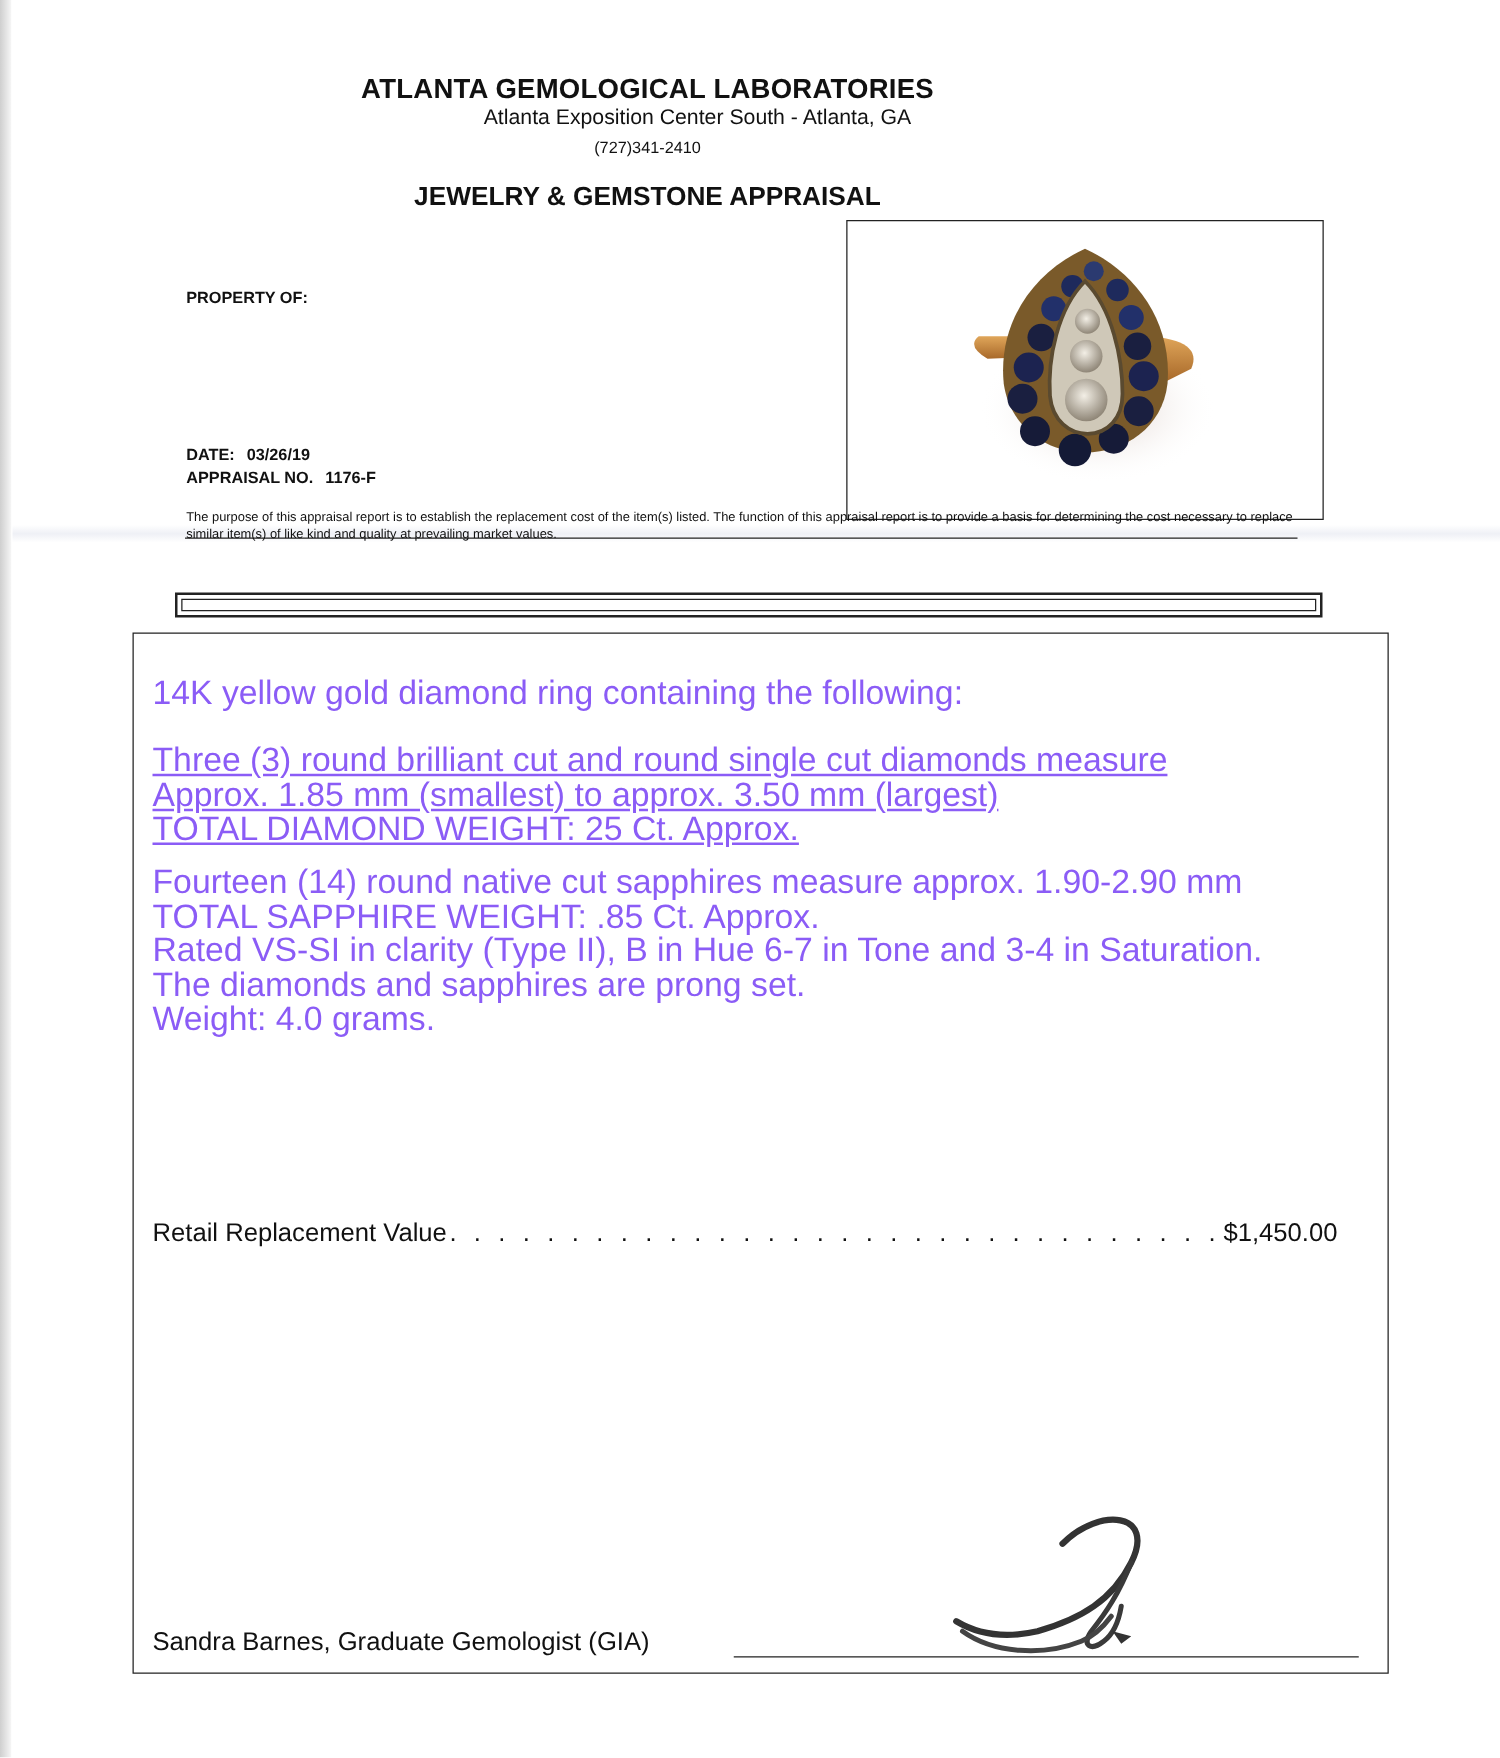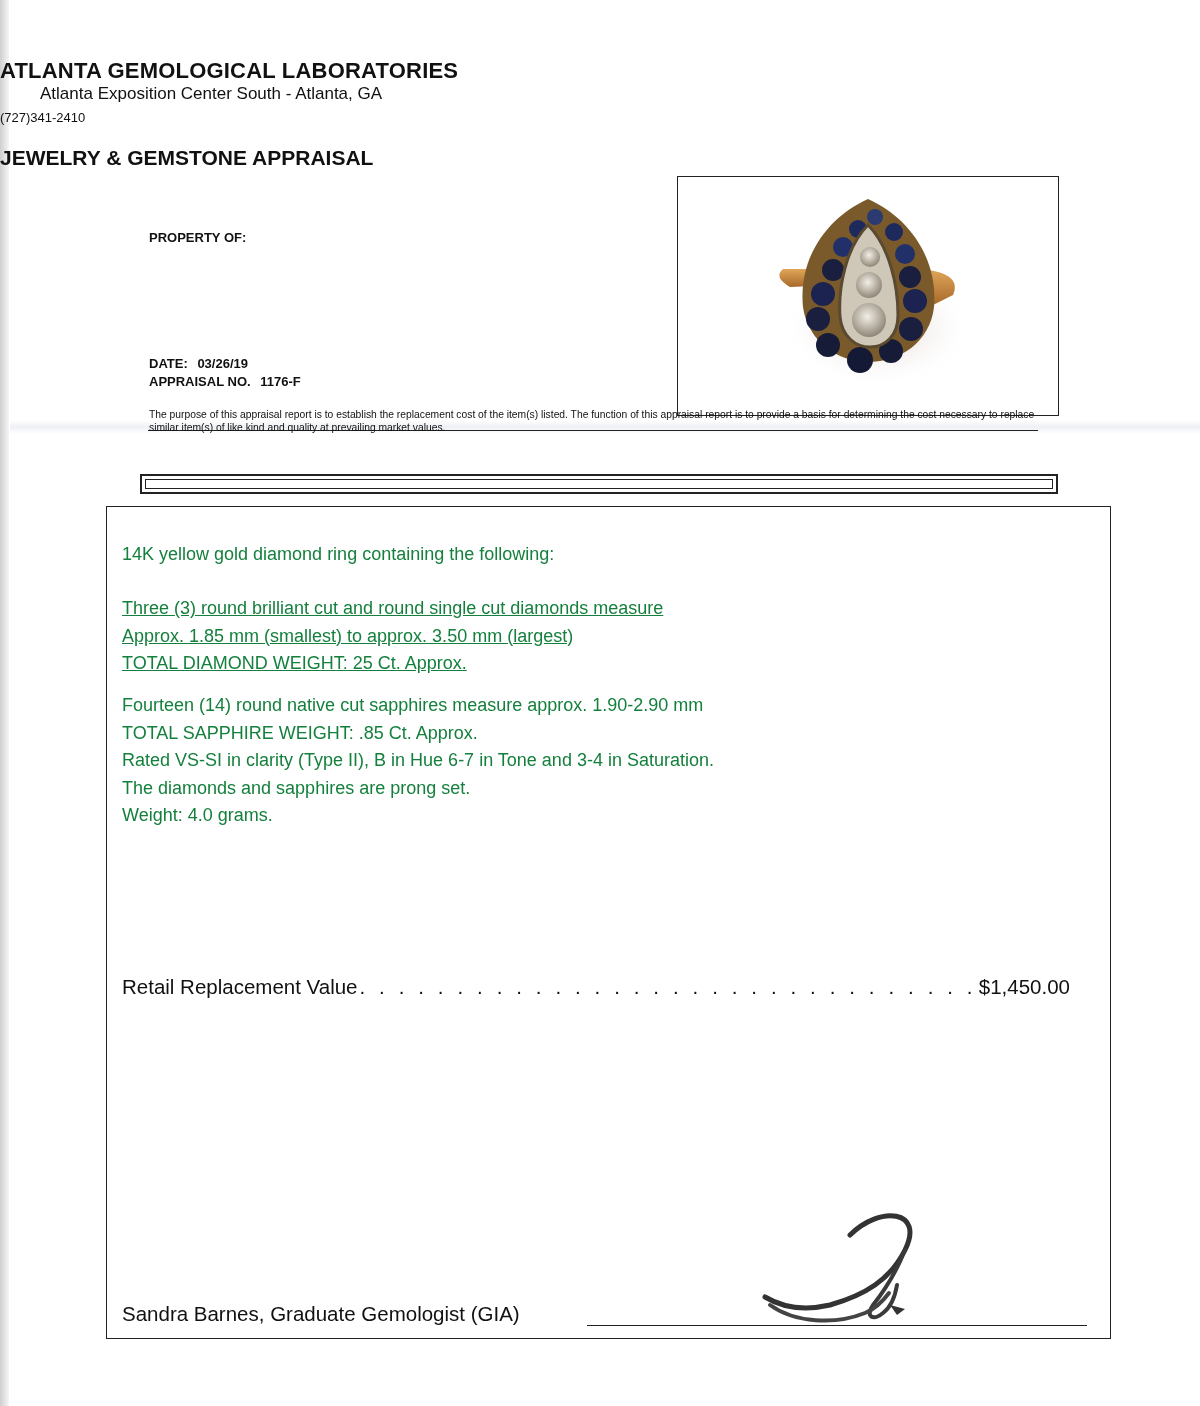--- a/index.html
+++ b/index.html
@@ -9,21 +9,21 @@
     font-family: "Liberation Sans", sans-serif;
   }
   .scan-edge {
     position: absolute; left: 0; top: 0; width: 9px; height: 1406px;
     background: linear-gradient(to right, #cfcfcf, #e6e6e6 60%, #f6f6f6);
   }
   .scan-streak {
     position: absolute; left: 10px; top: 420px; width: 1190px; height: 14px;
     background: linear-gradient(to bottom, rgba(230,232,240,0), rgba(225,228,238,0.55), rgba(230,232,240,0));
   }
-  .center { position: absolute; left: 0; width: 1036px; text-align: left; }
+  .center { position: absolute; left: 0; width: 1036px; text-align: center; }
   .lab-name { top: 58px; font-size: 22px; font-weight: bold; letter-spacing: 0.2px; }
   .lab-address { top: 84px; font-size: 17px; margin-left: 40px; }
   .lab-phone { top: 110px; font-size: 13px; }
   .doc-title { top: 146px; font-size: 21px; font-weight: bold; }
 
   .label { position: absolute; left: 149px; font-size: 13px; font-weight: bold; }
   .property-of { top: 230px; }
   .date-line { top: 356px; }
   .appraisal-no { top: 374px; }
   .label .val { margin-left: 6px; }
@@ -42,21 +42,21 @@
     position: absolute; left: 140px; top: 474px; width: 914px; height: 16px;
     border: 2px solid #222; padding: 0;
   }
   .double-box .inner { position: absolute; left: 3px; top: 3px; right: 3px; bottom: 3px; border: 1.5px solid #222; }
 
   .main-box {
     position: absolute; left: 106px; top: 506px; width: 1003px; height: 831px;
     border: 1.5px solid #222;
   }
   .body-text {
-    position: absolute; left: 122px; font-size: 18px; line-height: 27.5px; color: #15803d;
+    position: absolute; left: 122px; font-size: 27px; line-height: 27.5px; color: #8b5cf6;
   }
   .intro { top: 541px; }
   .diamonds { top: 595px; text-decoration: underline; }
   .sapphires { top: 692px; }
   .body-text div { white-space: nowrap; }
 
   .value-line {
     position: absolute; left: 122px; top: 975px; width: 948px;
     font-size: 20.5px; display: flex; align-items: baseline;
   }

